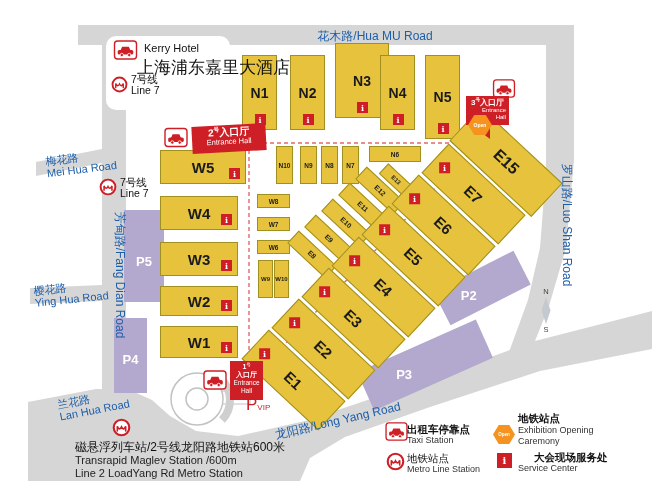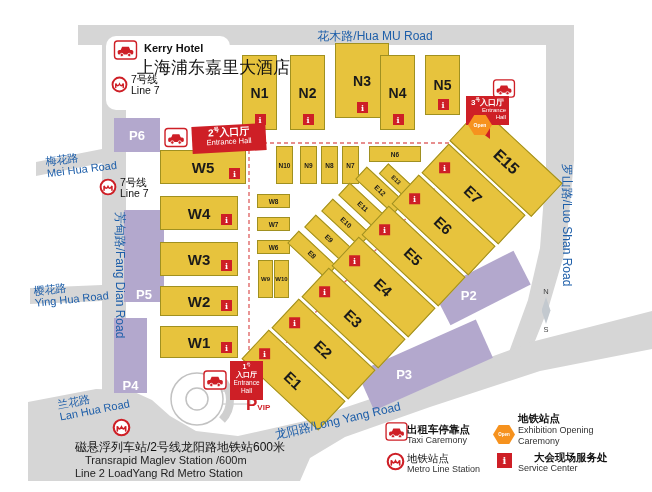--- a/index.html
+++ b/index.html
@@ -11,29 +11,29 @@
 .hall{position:absolute;background:var(--hall);border:1px solid #a09020;color:#1a1a1a;display:flex;align-items:center;justify-content:center;font-weight:bold;text-align:center}
 .nh{font-size:14px}.wh{font-size:15px}
 .sm{font-size:6.5px;letter-spacing:0}
 .es{font-size:7px;transform:rotate(43deg)}
 .eh{font-size:15px;transform:rotate(43deg)}
 .ibadge{position:absolute;width:11px;height:11px;background:var(--red);color:#fff;font:bold 8px "DejaVu Serif",serif;font-style:normal;display:flex;align-items:center;justify-content:center}
 .nb{left:50%;bottom:4px;margin-left:-5px}
 .wb{right:5px;bottom:4px}
 .eb{left:7px;top:50%;margin-top:-5px;transform:rotate(-43deg)}
 .park{position:absolute;background:var(--park);color:#fff;font-weight:bold;font-size:13px;display:flex;align-items:center;justify-content:center}
-.park.topalign{align-items:flex-end}
+.park.topalign{align-items:center}
 .ent{position:absolute;background:var(--red);color:#fff;text-align:center;line-height:1.14}
 .ent sup{font-size:58%}
 .hex{position:absolute;background:var(--orange);clip-path:polygon(26% 0,74% 0,100% 50%,74% 100%,26% 100%,0 50%);color:#fff;display:flex;align-items:center;justify-content:center;font-weight:bold;font-size:5px}
 .lblb{position:absolute;color:var(--rtext);white-space:nowrap;font-size:12px}
 .lbls{position:absolute;color:var(--rtext);white-space:nowrap;font-size:11px;line-height:1.12}
 .blk{position:absolute;color:#111;white-space:nowrap}
 .tri{position:absolute;width:0;height:0;border-top:15px solid var(--red);border-left:20px solid transparent}
-.pvip{position:absolute;color:var(--red);font-weight:bold;font-size:17px}
+.pvip{position:absolute;color:var(--red);font-weight:normal;font-size:17px}
 .pvip sub{font-size:8px;vertical-align:baseline}
 .dia{width:9px;height:27px;margin:1px auto;background:#c3c9cf;clip-path:polygon(50% 0,100% 50%,50% 100%,0 50%)}
 </style>
 </head>
 <body>
 
 <svg width="0" height="0" style="position:absolute">
 <defs>
 <symbol id="sym-taxi" viewBox="0 0 24 20">
   <rect x="1" y="1" width="22" height="18" rx="3" fill="#fff" stroke="#ce1f26" stroke-width="1.4"></rect>
@@ -69,23 +69,20 @@
     </div>
   <div class="park" style="left:360px;top:344px;width:130px;height:42px;transform:rotate(-24deg);justify-content:flex-start;padding-left:34px">
       <span style="transform:rotate(24deg)">P3</span>
     </div>
   <div class="park topalign" style="left:114px;top:318px;width:33px;height:75px;padding-top:8px">
       <span>P4</span>
     </div>
   <div class="park topalign" style="left:124px;top:210px;width:40px;height:92px;padding-top:10px">
       <span>P5</span>
     </div>
-  <div class="park" style="left:114px;top:118px;width:46px;height:34px">
-      <span>P6</span>
-    </div>
 
   <svg class="layer" width="652" height="492">
     <path d="M249,143 H466" stroke="#e06a6a" stroke-width="1.4" stroke-dasharray="4 3" fill="none"></path>
     <path d="M249,143 V360" stroke="#e06a6a" stroke-width="1.4" stroke-dasharray="4 3" fill="none"></path>
     <path d="M257,373 L478,144" stroke="#e06a6a" stroke-width="1.4" stroke-dasharray="4 3" fill="none"></path>
   </svg>
 
   <div class="hall nh" style="left:242px;top:55px;width:35px;height:75px">
       <span>N1</span>
       <i class="ibadge nb">i</i>
@@ -95,21 +92,21 @@
       <i class="ibadge nb">i</i>
     </div>
   <div class="hall nh" style="left:335px;top:43px;width:54px;height:75px">
       <span>N3</span>
       <i class="ibadge nb">i</i>
     </div>
   <div class="hall nh" style="left:380px;top:55px;width:35px;height:75px">
       <span>N4</span>
       <i class="ibadge nb">i</i>
     </div>
-  <div class="hall nh" style="left:425px;top:55px;width:35px;height:60px">
+  <div class="hall nh" style="left:425px;top:55px;width:35px;height:84px">
       <span>N5</span>
       <i class="ibadge nb">i</i>
     </div>
 
   <div class="hall sm" style="left:276px;top:146px;width:17px;height:38px">
       <span>N10</span>
     </div>
   <div class="hall sm" style="left:300px;top:146px;width:17px;height:38px">
       <span>N9</span>
     </div>
@@ -225,21 +222,21 @@
     </div>
   <div class="lbls" style="left:58px;top:392px;transform:rotate(-11deg)">
       <span style="display:block">兰花路</span>
       <span style="display:block">Lan Hua Road</span>
     </div>
 
   <div class="abs" style="left:106px;top:36px;width:124px;height:74px;background:#fff;border-radius:10px">
     <svg class="abs" style="left:7px;top:4px" width="25" height="20">
         <use href="#sym-taxi"></use>
       </svg>
-    <div class="abs blk" style="left:38px;top:6px;font-weight:bold;font-size:11px">Kerry Hotel</div>
+    <div class="abs blk" style="left:38px;top:6px;font-weight:normal;font-size:11px">Kerry Hotel</div>
     <div class="abs blk" style="left:31px;top:20px;font-size:17px">上海浦东嘉里大酒店</div>
     <svg class="abs" style="left:5px;top:40px" width="17" height="17">
         <use href="#sym-metro"></use>
       </svg>
     <div class="abs blk" style="left:25px;top:37px;font-size:10.5px">7号线</div>
     <div class="abs blk" style="left:25px;top:48px;font-size:10.5px">Line 7</div>
   </div>
 
   <svg class="abs" style="left:99px;top:178px" width="18" height="18">
       <use href="#sym-metro"></use>
@@ -280,34 +277,34 @@
   <div class="abs" style="left:536px;top:287px;width:20px;text-align:center;color:#444;font-size:7.5px">
     <div>N</div>
     <div class="dia"></div>
     <div>S</div>
   </div>
 
   <svg class="abs" style="left:385px;top:422px" width="23" height="19">
       <use href="#sym-taxi"></use>
     </svg>
   <div class="abs blk" style="left:407px;top:423px;font-size:10.5px;font-weight:bold">出租车停靠点</div>
-  <div class="abs blk" style="left:407px;top:435px;font-size:9px;color:#333">Taxi Caremony</div>
+  <div class="abs blk" style="left:407px;top:435px;font-size:9px;color:#333">Taxi Station</div>
   <svg class="abs" style="left:386px;top:452px" width="19" height="19">
       <use href="#sym-metro"></use>
     </svg>
   <div class="abs blk" style="left:407px;top:452px;font-size:10.5px;font-weight:normal">地铁站点</div>
   <div class="abs blk" style="left:407px;top:464px;font-size:9px;color:#333">Metro Line Station</div>
   <div class="hex" style="left:493px;top:425px;width:22px;height:19px;font-size:4.5px">Open</div>
   <div class="abs blk" style="left:518px;top:412px;font-size:10.5px;font-weight:bold">地铁站点</div>
   <div class="abs blk" style="left:518px;top:425px;font-size:9px;color:#333">Exhibition Opening</div>
   <div class="abs blk" style="left:518px;top:436px;font-size:9px;color:#333">Caremony</div>
   <i class="ibadge" style="left:497px;top:453px;width:15px;height:15px;font-size:10px">i</i>
   <div class="abs blk" style="left:534px;top:451px;font-size:10.5px;font-weight:bold">大会现场服务处</div>
   <div class="abs blk" style="left:518px;top:463px;font-size:9px;color:#333">Service Center</div>
 
   <svg class="abs" style="left:112px;top:418px" width="19" height="19">
       <use href="#sym-metro"></use>
     </svg>
   <div class="abs blk" style="left:75px;top:439px;font-size:12px">磁悬浮列车站/2号线龙阳路地铁站600米</div>
-  <div class="abs blk" style="left:85px;top:454px;font-size:11px;color:#222">Transrapid Maglev Station /600m</div>
+  <div class="abs blk" style="left:75px;top:454px;font-size:11px;color:#222">Transrapid Maglev Station /600m</div>
   <div class="abs blk" style="left:75px;top:467px;font-size:11px;color:#222">Line 2 LoadYang Rd Metro Station</div>
 
 </div>
 
 </body></html>

